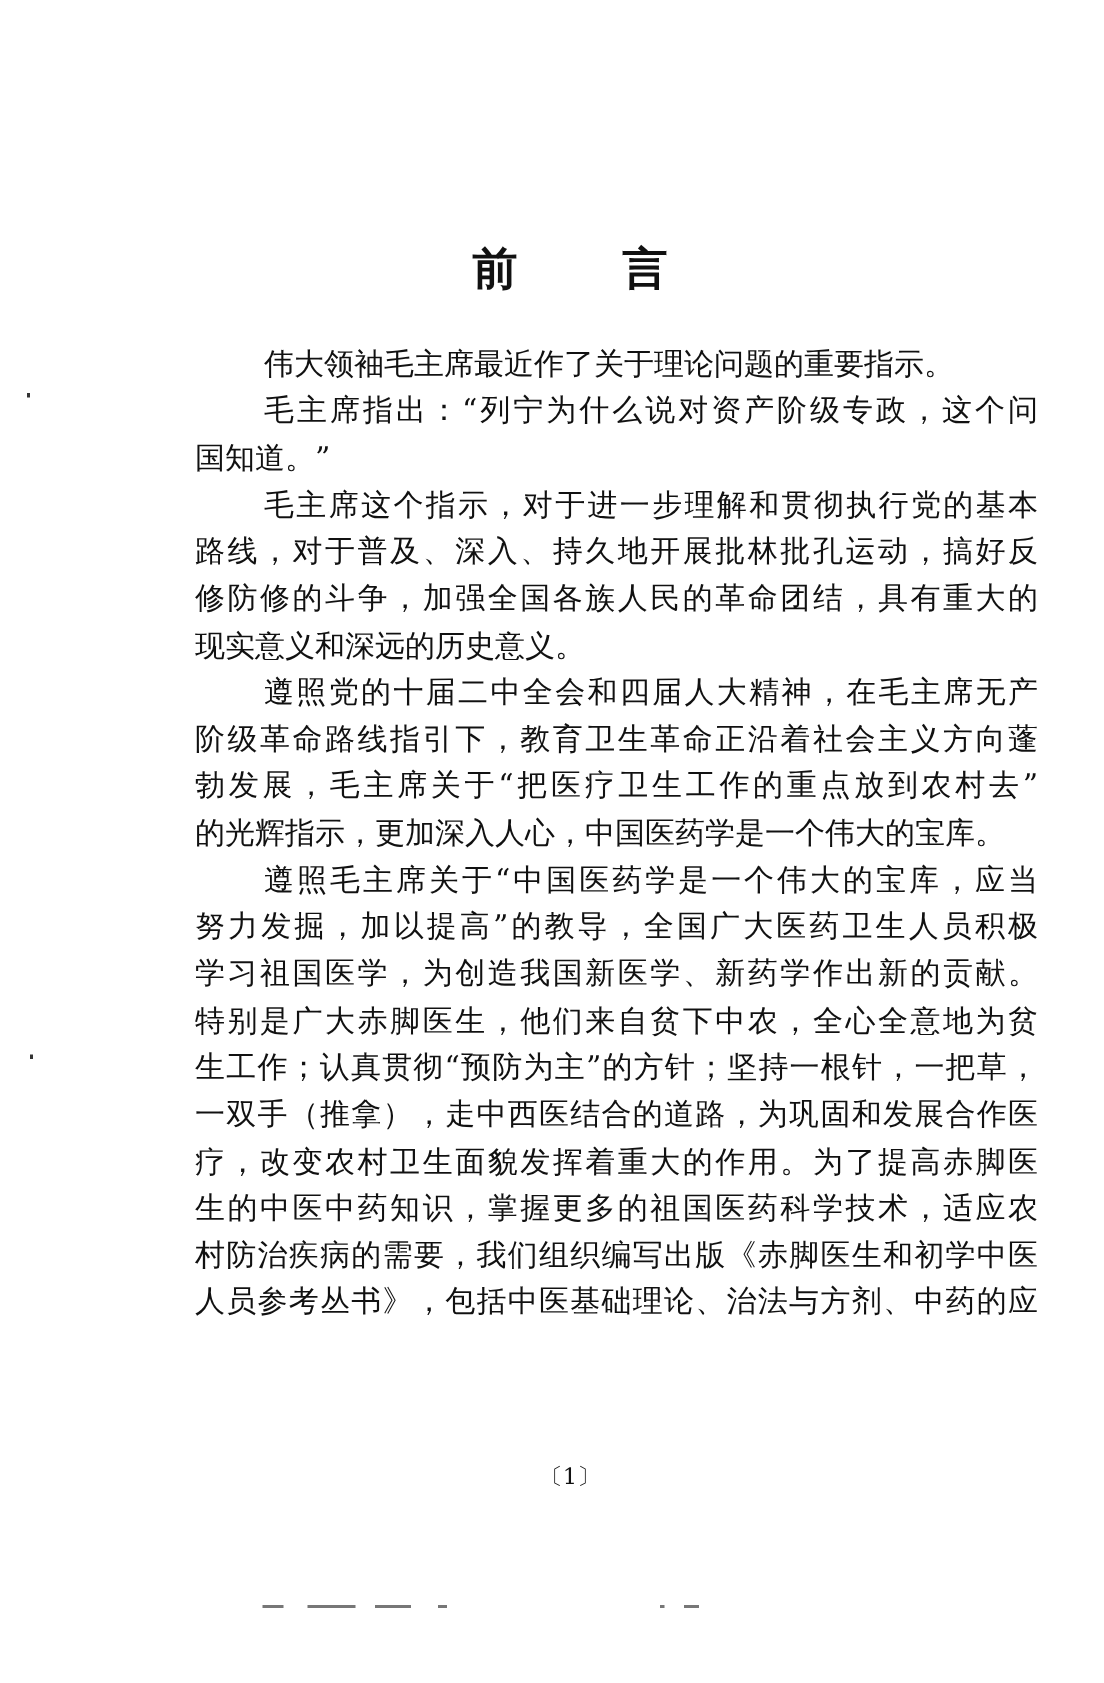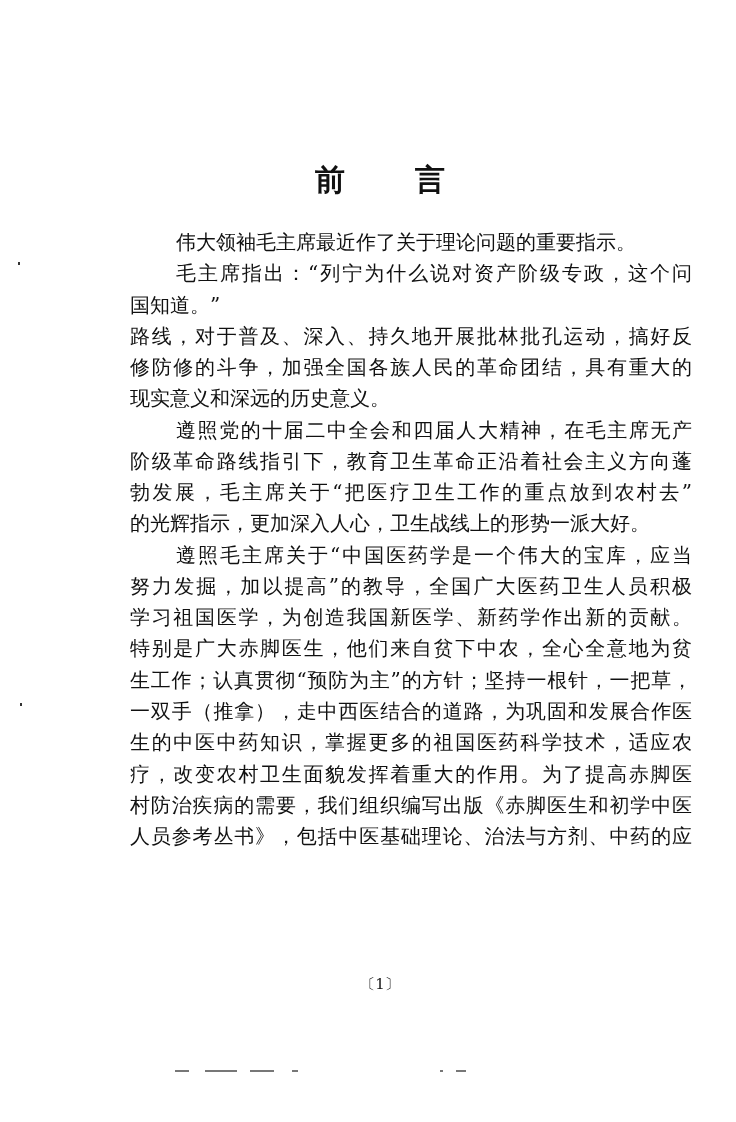--- a/index.html
+++ b/index.html
@@ -36,35 +36,36 @@
 
 <div class="page">
   <div class="title">
     <span>前</span><span class="gap"></span><span>言</span>
   </div>
 
   <div class="body" id="body">
       <div class="line indent last"><span>伟大领袖毛主席最近作了关于理论问题的重要指示。</span></div>
       <div class="line indent"><span>毛主席指出：</span><span class="b">“列宁为什么说对资产阶级专政，这个问</span></div>
       <div class="line last"><span class="b">国知道。”</span></div>
+      <div class="line indent"><span>毛主席这个指示，对于进一步理解和贯彻执行党的基本</span></div>
       <div class="line"><span>路线，对于普及、深入、持久地开展批林批孔运动，搞好反</span></div>
       <div class="line"><span>修防修的斗争，加强全国各族人民的革命团结，具有重大的</span></div>
       <div class="line last"><span>现实意义和深远的历史意义。</span></div>
       <div class="line indent"><span>遵照党的十届二中全会和四届人大精神，在毛主席无产</span></div>
       <div class="line"><span>阶级革命路线指引下，教育卫生革命正沿着社会主义方向蓬</span></div>
       <div class="line"><span>勃发展，毛主席关于“</span><span class="b">把医疗卫生工作的重点放到农村去</span><span>”</span></div>
-      <div class="line last"><span>的光辉指示，更加深入人心，卫生战线上的形势一派大好。</span></div>
+      <div class="line last"><span>的光辉指示，更加深入人心，中国医药学是一个伟大的宝库。</span></div>
       <div class="line indent"><span>遵照毛主席关于“</span><span class="b">中国医药学是一个伟大的宝库，应当</span></div>
       <div class="line"><span class="b">努力发掘，加以提高</span><span>”的教导，全国广大医药卫生人员积极</span></div>
       <div class="line"><span>学习祖国医学，为创造我国新医学、新药学作出新的贡献。</span></div>
       <div class="line"><span>特别是广大赤脚医生，他们来自贫下中农，全心全意地为贫</span></div>
       <div class="line"><span>生工作；认真贯彻“</span><span class="b">预防为主</span><span>”的方针；坚持一根针，一把草，</span></div>
       <div class="line"><span>一双手（推拿），走中西医结合的道路，为巩固和发展合作医</span></div>
+      <div class="line"><span>疗，改变农村卫生面貌发挥着重大的作用。为了提高赤脚医</span></div>
       <div class="line"><span>生的中医中药知识，掌握更多的祖国医药科学技术，适应农</span></div>
-      <div class="line"><span>疗，改变农村卫生面貌发挥着重大的作用。为了提高赤脚医</span></div>
       <div class="line"><span>村防治疾病的需要，我们组织编写出版《赤脚医生和初学中医</span></div>
       <div class="line"><span>人员参考丛书》，包括中医基础理论、治法与方剂、中药的应</span></div>
     </div>
 
   <div class="page-number">〔1〕</div>
 
   <div class="mark" style="left:6px;top:262px;width:2px;height:3px;"></div>
   <div class="mark" style="left:8px;top:703px;width:2px;height:3px;"></div>
   <div class="mark" style="left:122px;top:364px;width:3px;height:1px;"></div>
   <div class="scan-noise" style="left:163px;width:14px;"></div>

